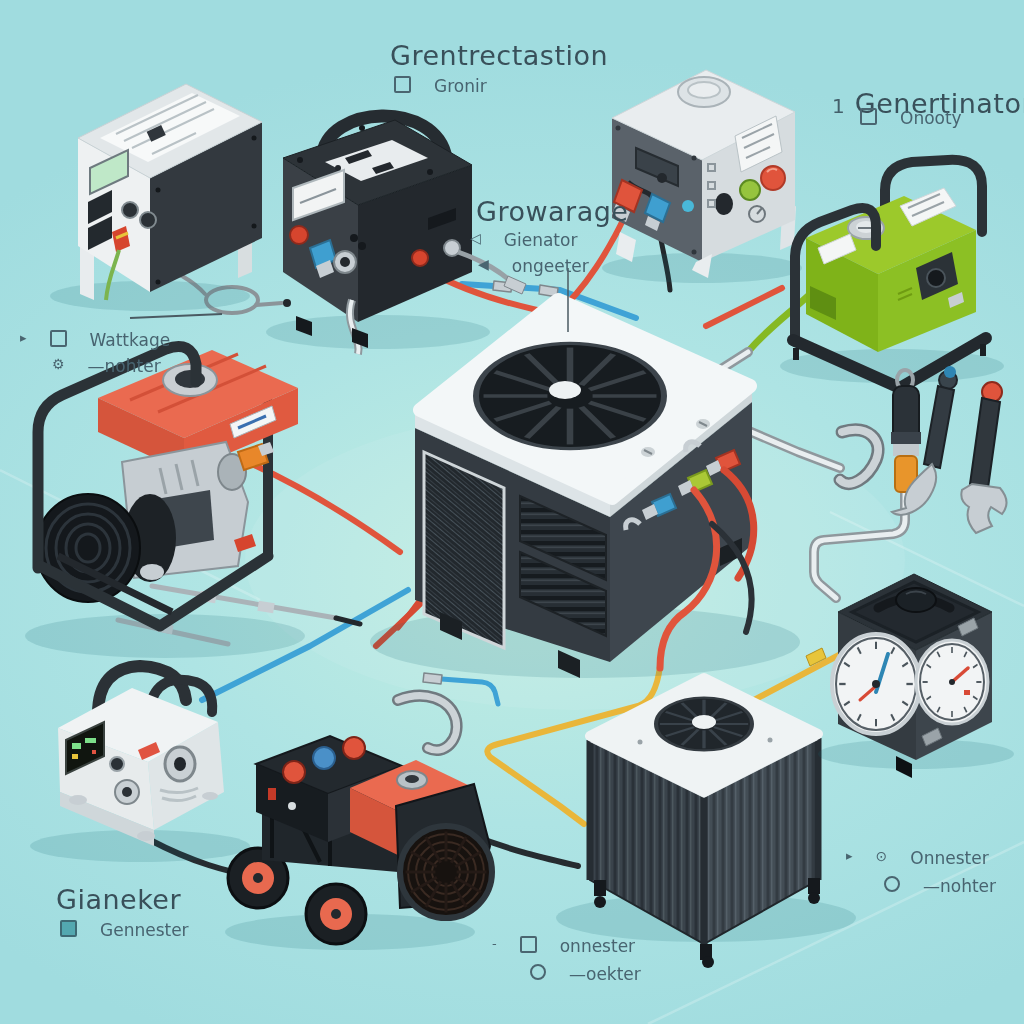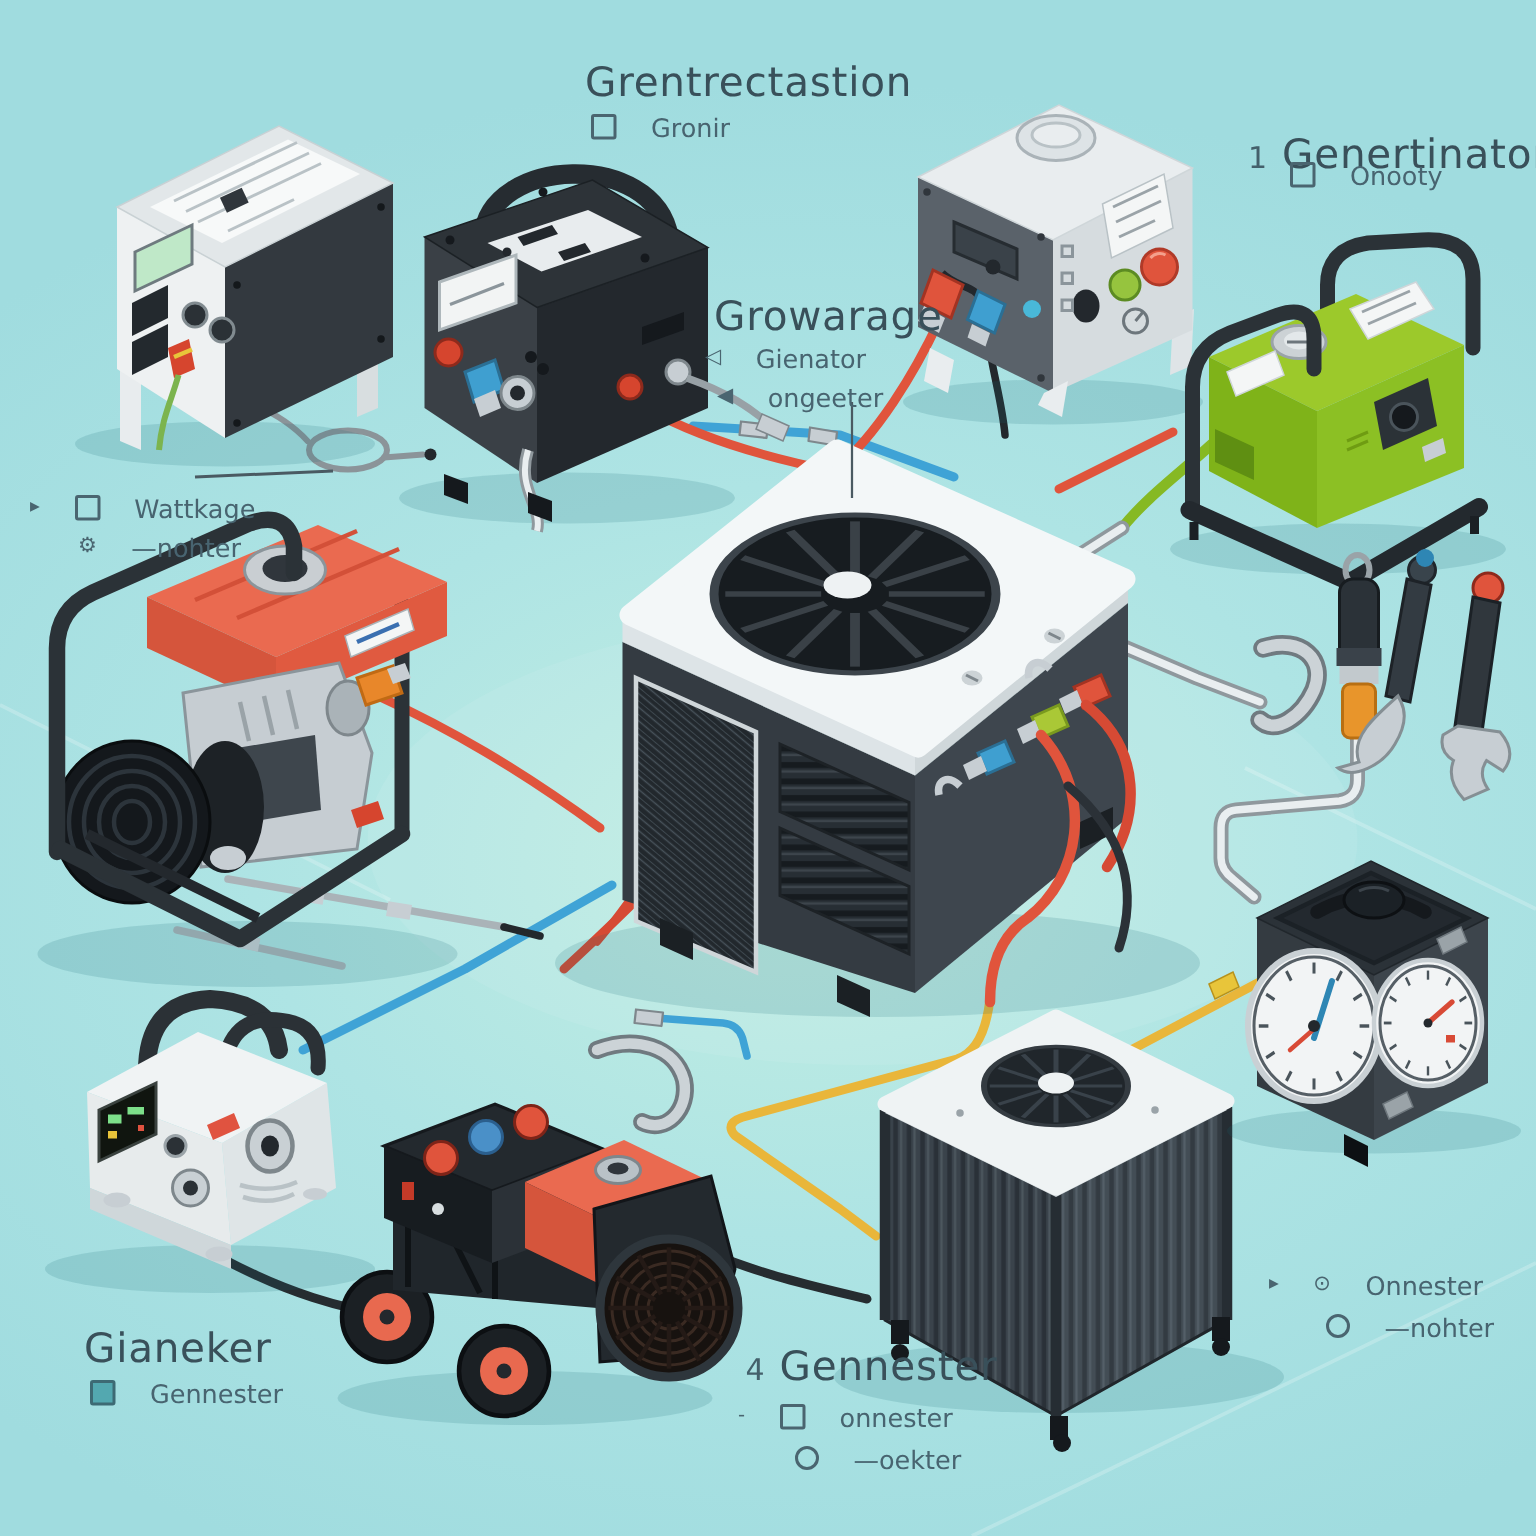--- a/index.html
+++ b/index.html
@@ -537,23 +537,20 @@
 </div>
 
 <div class="lbl" style="left:56px;top:884px">
   <span class="title">Gianeker</span>
 </div>
 <div class="sub" style="left:60px;top:920px">
   <span class="sq filled"></span>
   <span>Gennester</span>
 </div>
 
-<div class="lbl" style="left:497px;top:896px">
-  <span class="num">4</span><span class="title">Gennester</span>
-</div>
 <div class="sub" style="left:492px;top:936px">
   <span class="bullet">-</span>
   <span class="sq"></span>
   <span>onnester</span>
 </div>
 <div class="sub" style="left:530px;top:964px">
   <span class="circ"></span>
   <span>—oekter</span>
 </div>
 

